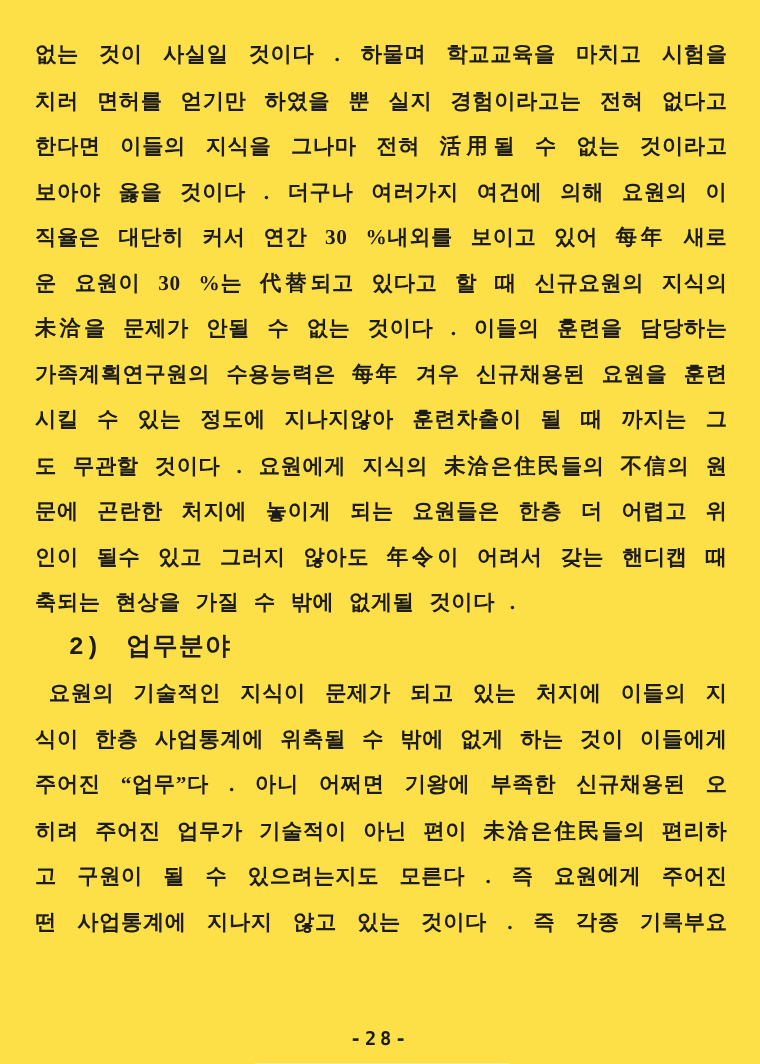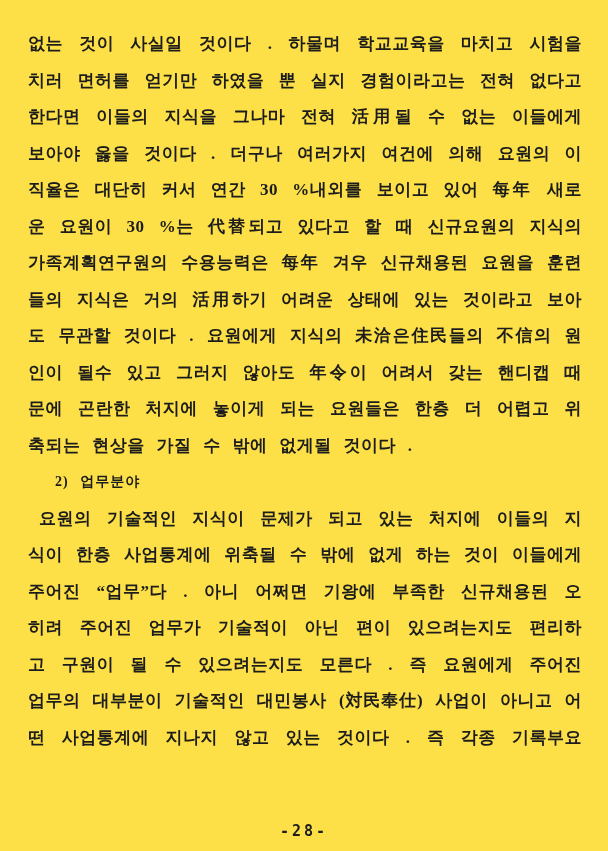--- a/index.html
+++ b/index.html
@@ -27,26 +27,27 @@
     text-align: justify;
     text-align-last: justify;
     white-space: normal;
   }
   .line.para-end {
     text-align: left;
     text-align-last: left;
   }
   .line.first-indent { text-indent: 11px; }
   .heading {
-    font-size: 14px;
+    font-size: 20px;
     font-weight: bold;
     line-height: 36.5px;
     letter-spacing: 1px;
     word-spacing: 7px;
     padding-left: 27px;
+    font-family: Liberation Mono, monospace;
   }
   .page-number {
     position: absolute;
     left: 0;
     right: 0;
     bottom: 11px;
     text-align: center;
     font-family: "DejaVu Sans Mono", monospace;
     font-size: 15px;
     font-weight: bold;
@@ -55,37 +56,37 @@
   }
 </style>
 </head>
 <body>
 
 <div class="page">
   <div class="body-text">
 
     <p class="line">없는 것이 사실일 것이다 . 하물며 학교교육을 마치고 시험을</p>
     <p class="line">치러 면허를 얻기만 하였을 뿐 실지 경험이라고는 전혀 없다고</p>
-    <p class="line">한다면 이들의 지식을 그나마 전혀 活用될 수 없는 이들에게</p>
+    <p class="line">한다면 이들의 지식을 그나마 전혀 活用될 수 없는 것이라고</p>
     <p class="line">보아야 옳을 것이다 . 더구나 여러가지 여건에 의해 요원의 이</p>
     <p class="line">직율은 대단히 커서 연간 30 %내외를 보이고 있어 每年 새로</p>
     <p class="line">운 요원이 30 %는 代替되고 있다고 할 때 신규요원의 지식의</p>
+    <p class="line">未洽을 문제가 안될 수 없는 것이다 . 이들의 훈련을 담당하는</p>
     <p class="line">가족계획연구원의 수용능력은 每年 겨우 신규채용된 요원을 훈련</p>
-    <p class="line">들의 지식은 거의 活用하기 어려운 상태에 있는 것이라고 보아</p>
+    <p class="line">시킬 수 있는 정도에 지나지않아 훈련차출이 될 때 까지는 그</p>
     <p class="line">도 무관할 것이다 . 요원에게 지식의 未洽은住民들의 不信의 원</p>
+    <p class="line">문에 곤란한 처지에 놓이게 되는 요원들은 한층 더 어렵고 위</p>
     <p class="line">인이 될수 있고 그러지 않아도 年令이 어려서 갖는 핸디캡 때</p>
-    <p class="line">문에 곤란한 처지에 놓이게 되는 요원들은 한층 더 어렵고 위</p>
     <p class="line para-end">축되는 현상을 가질 수 밖에 없게될 것이다 .</p>
 
     <p class="heading">2) 업무분야</p>
 
     <p class="line first-indent">요원의 기술적인 지식이 문제가 되고 있는 처지에 이들의 지</p>
     <p class="line">식이 한층 사업통계에 위축될 수 밖에 없게 하는 것이 이들에게</p>
     <p class="line">주어진 “업무”다 . 아니 어쩌면 기왕에 부족한 신규채용된 오</p>
-    <p class="line">히려 주어진 업무가 기술적이 아닌 편이 있으려는지도 편리하</p>
+    <p class="line">히려 주어진 업무가 기술적이 아닌 편이 未洽은住民들의 편리하</p>
     <p class="line">고 구원이 될 수 있으려는지도 모른다 . 즉 요원에게 주어진</p>
-    <p class="line">업무의 대부분이 기술적인 대민봉사 (対民奉仕) 사업이 아니고 어</p>
     <p class="line">떤 사업통계에 지나지 않고 있는 것이다 . 즉 각종 기록부요</p>
 
   </div>
 
   <div class="page-number">-28-</div>
 </div>
 
 </body></html>

